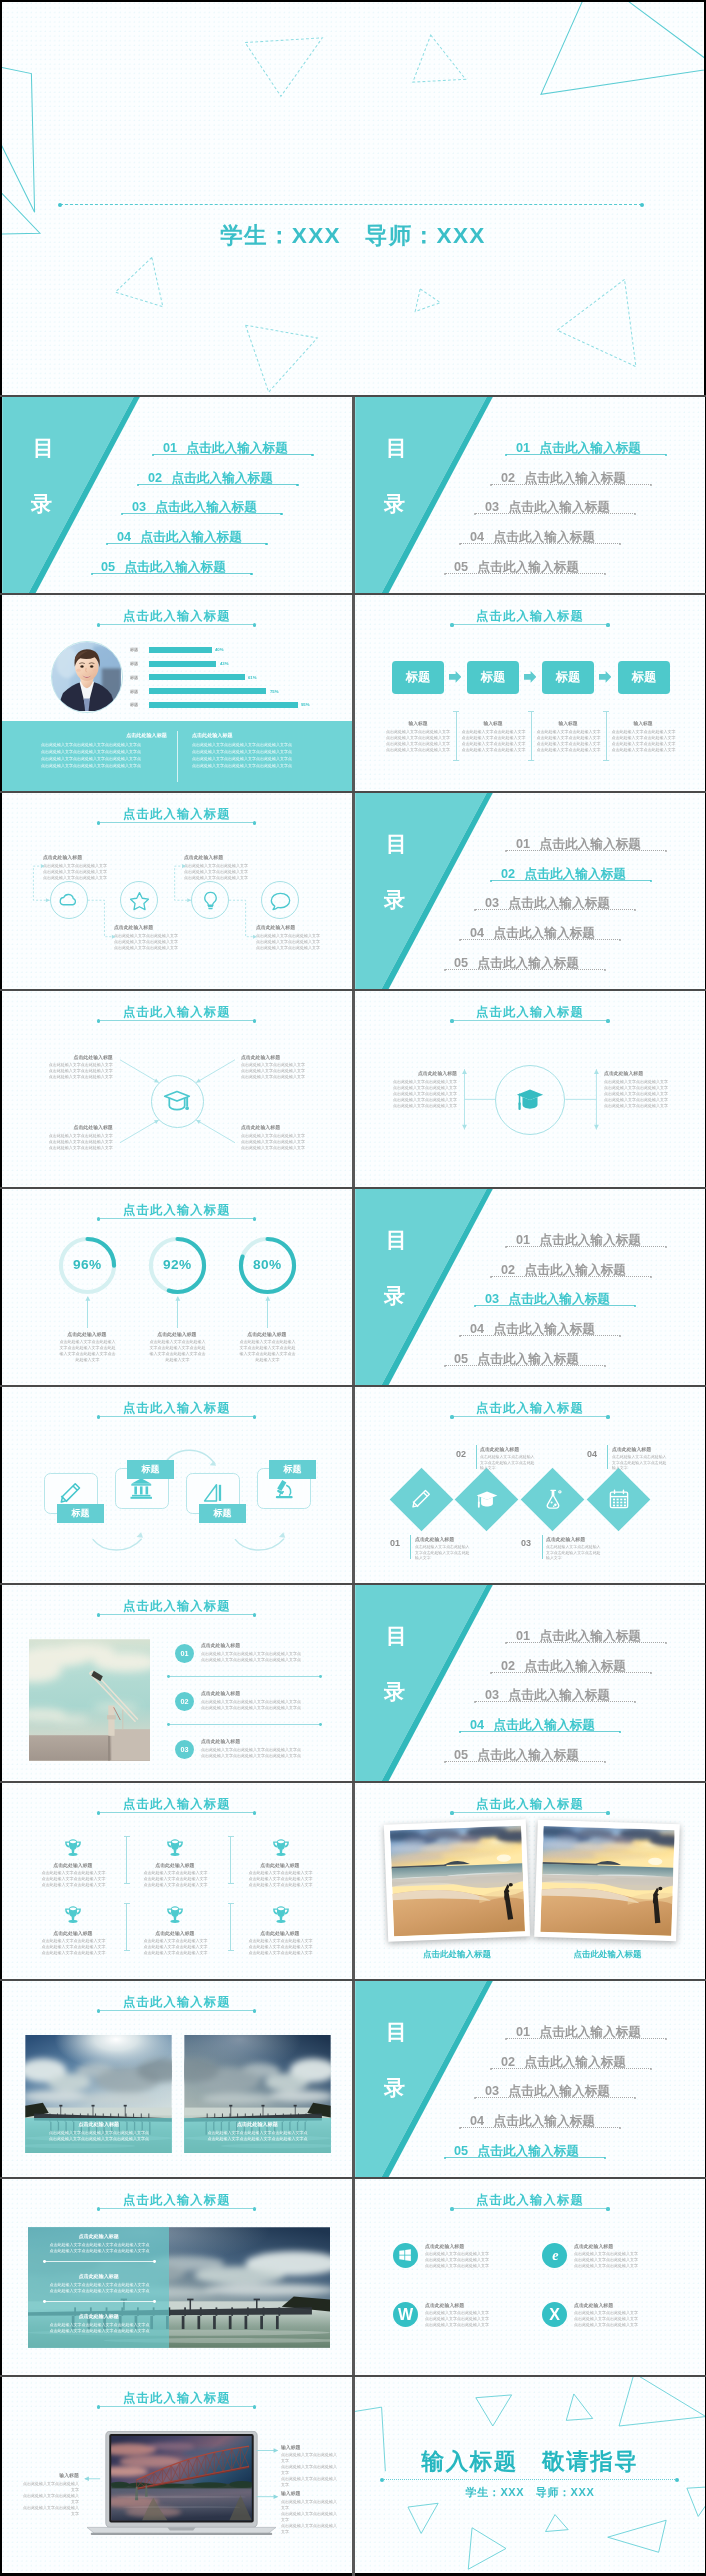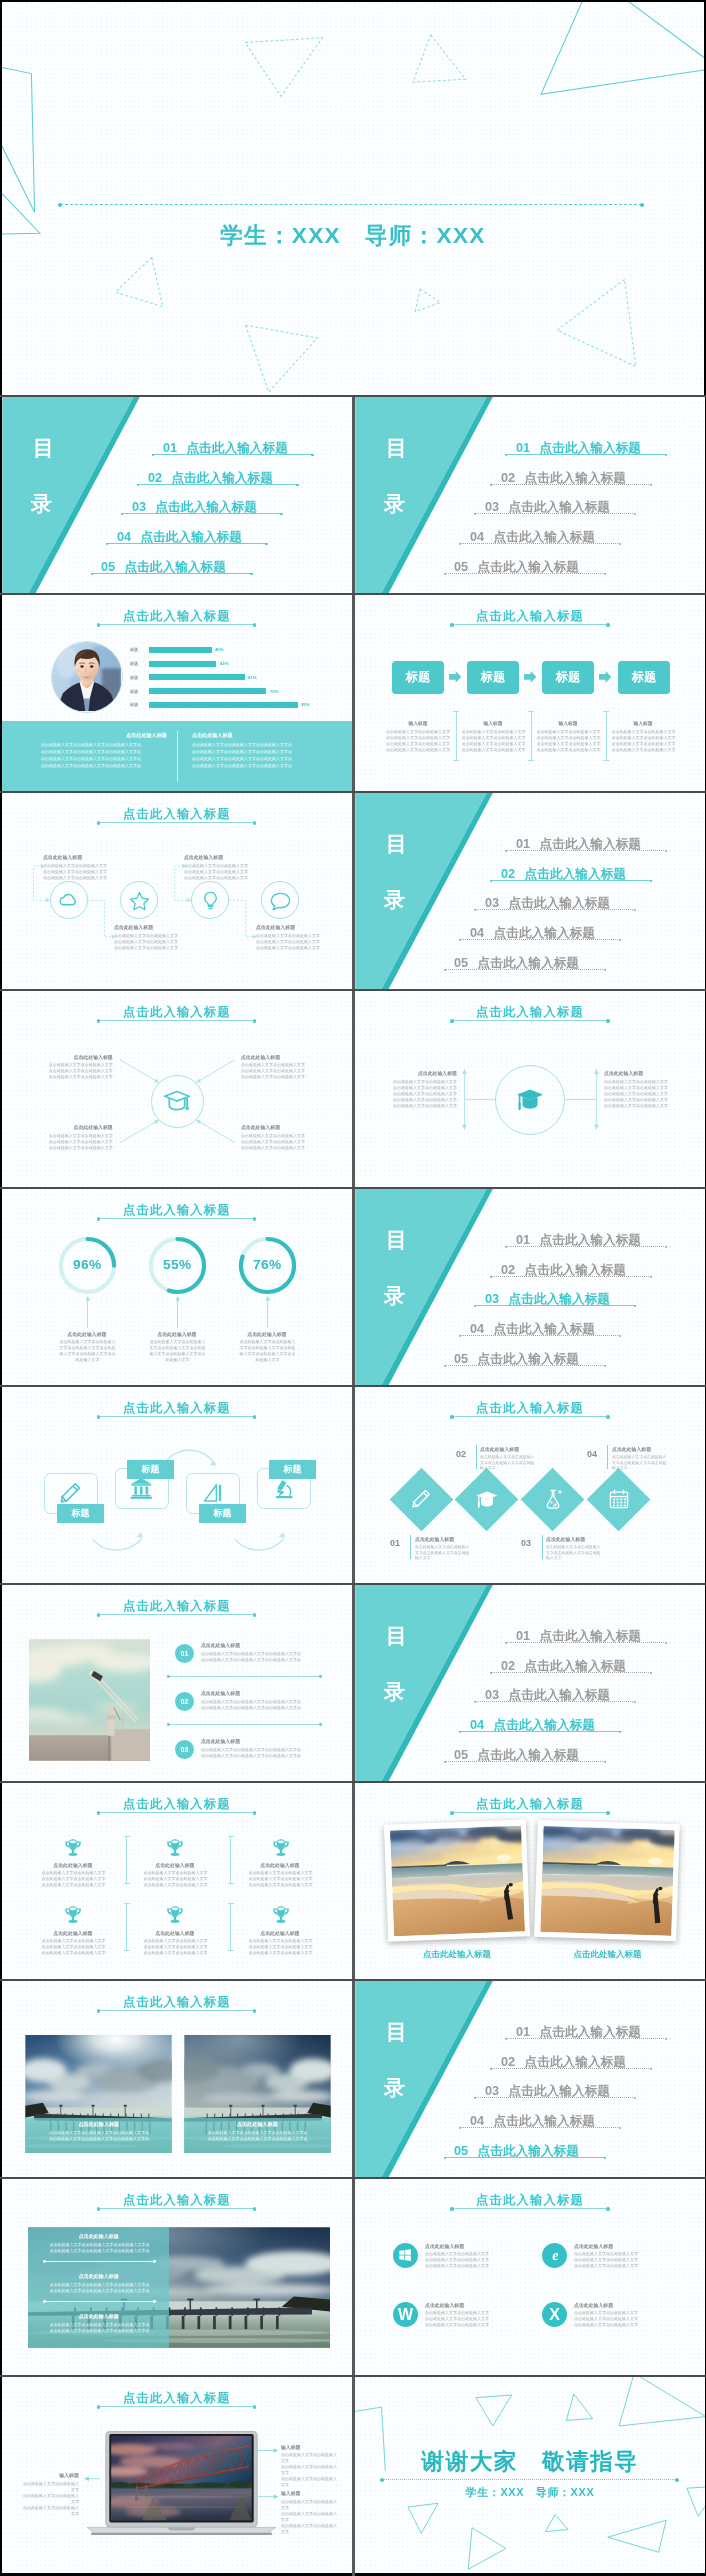--- a/index.html
+++ b/index.html
@@ -431,34 +431,34 @@
         <path d="M3 0 L0.4 5 L5.6 5 Z" fill="#a9e2e7"></path>
       </svg>
 <div class="phT c" style="left:38px;top:142px;width:94px;font-size:4.9px"><span>点击此处输入标题</span></div>
 <div class="ph c" style="left:57px;top:150px;width:57px;color:#a2a2a2;font-size:4px;line-height:6px;white-space:normal;text-align:center">
 <span>点击此处输入文字点击此处输入文字</span><span>点击此处输入文字点击此处输入文字</span><span>点击此处输入文字点击此处输入文字</span>
 </div>
 <svg class="w" style="left:138px;top:39px" width="75" height="75" viewBox="0 0 80 80">
         <circle cx="40" cy="40" r="28.3" fill="none" stroke="#d5f0f1" stroke-width="4.4"></circle>
         <circle cx="40" cy="40" r="28.3" fill="none" stroke="#35bcc0" stroke-width="4.4" stroke-linecap="round" stroke-dasharray="97.80 177.81" transform="rotate(-90 40 40)"></circle>
       </svg>
-<div class="box c" style="left:147px;top:68px;width:57px;color:#35bcc0;font-size:13.7px;font-weight:700;letter-spacing:0.4px">55%</div>
+<div class="box c" style="left:147px;top:68px;width:57px;color:#35bcc0;font-size:13.7px;font-weight:700;letter-spacing:0.4px">92%</div>
 <div class="box" style="left:175px;top:108px;width:0.9px;height:31px;background:#a9e2e7"></div>
 <svg class="w" style="left:173px;top:107px" width="5.7" height="5.7" viewBox="0 0 6 6">
         <path d="M3 0 L0.4 5 L5.6 5 Z" fill="#a9e2e7"></path>
       </svg>
 <div class="phT c" style="left:128px;top:142px;width:94px;font-size:4.9px"><span>点击此处输入标题</span></div>
 <div class="ph c" style="left:147px;top:150px;width:57px;color:#a2a2a2;font-size:4px;line-height:6px;white-space:normal;text-align:center">
 <span>点击此处输入文字点击此处输入文字</span><span>点击此处输入文字点击此处输入文字</span><span>点击此处输入文字点击此处输入文字</span>
 </div>
 <svg class="w" style="left:228px;top:39px" width="75" height="75" viewBox="0 0 80 80">
         <circle cx="40" cy="40" r="28.3" fill="none" stroke="#d5f0f1" stroke-width="4.4"></circle>
         <circle cx="40" cy="40" r="28.3" fill="none" stroke="#35bcc0" stroke-width="4.4" stroke-linecap="round" stroke-dasharray="142.25 177.81" transform="rotate(-90 40 40)"></circle>
       </svg>
-<div class="box c" style="left:237px;top:68px;width:57px;color:#35bcc0;font-size:13.7px;font-weight:700;letter-spacing:0.4px">76%</div>
+<div class="box c" style="left:237px;top:68px;width:57px;color:#35bcc0;font-size:13.7px;font-weight:700;letter-spacing:0.4px">80%</div>
 <div class="box" style="left:265px;top:108px;width:0.9px;height:31px;background:#a9e2e7"></div>
 <svg class="w" style="left:263px;top:107px" width="5.7" height="5.7" viewBox="0 0 6 6">
         <path d="M3 0 L0.4 5 L5.6 5 Z" fill="#a9e2e7"></path>
       </svg>
 <div class="phT c" style="left:218px;top:142px;width:94px;font-size:4.9px"><span>点击此处输入标题</span></div>
 <div class="ph c" style="left:237px;top:150px;width:57px;color:#a2a2a2;font-size:4px;line-height:6px;white-space:normal;text-align:center">
 <span>点击此处输入文字点击此处输入文字</span><span>点击此处输入文字点击此处输入文字</span><span>点击此处输入文字点击此处输入文字</span>
 </div>
 </div>
 <div class="slide" style="left:355px;top:1189px;width:350px;height:196px;">
@@ -1419,21 +1419,21 @@
         <path d="M -22 40 L 28 32 L 32 100" style="fill:none;stroke:#5ccdd4;stroke-width:.9"></path>
         <path d="M 128 22 L 166 19 L 146 52 Z" style="fill:none;stroke:#5ccdd4;stroke-width:.9"></path>
         <path d="M 232 18 L 252 44 L 224 46 Z" style="fill:none;stroke:#5ccdd4;stroke-width:.9"></path>
         <path d="M 296 -4 L 372 42 L 280 52 Z" style="fill:none;stroke:#5ccdd4;stroke-width:.9"></path>
         <path d="M 56 138 L 88 134 L 70 166 Z" style="fill:none;stroke:#5ccdd4;stroke-width:.9"></path>
         <path d="M 124 160 L 160 182 L 120 204 Z" style="fill:none;stroke:#5ccdd4;stroke-width:.9"></path>
         <path d="M 212 146 L 226 162 L 202 164 Z" style="fill:none;stroke:#5ccdd4;stroke-width:.9"></path>
         <path d="M 268 170 L 330 152 L 322 186 Z" style="fill:none;stroke:#5ccdd4;stroke-width:.9"></path>
         <path d="M 352 118 L 386 116 L 364 148 Z" style="fill:none;stroke:#5ccdd4;stroke-width:.9"></path>
       </svg>
-<div class="box c" style="left:0;top:69px;width:350px;color:#27b7c0;font-size:22.6px;font-weight:700;letter-spacing:1.5px">谢谢大家　敬请指导</div>
+<div class="box c" style="left:0;top:69px;width:350px;color:#27b7c0;font-size:22.6px;font-weight:700;letter-spacing:1.5px">输入标题　敬请指导</div>
 <div class="dotline" style="left:27px;top:102px;width:295px;border-top-style:dotted;border-top-color:#6acdd4"></div>
 <div class="sub-title" style="top:108px;font-size:11px;letter-spacing:0.6px">学生：XXX　导师：XXX</div>
 </div>
 <div class="vdiv" style="left:352px;top:395px;width:2.8px;height:2181px"></div>
 <div class="hdiv" style="left:0;top:395px;width:706px;height:1.9px"></div>
 <div class="hdiv" style="left:0;top:593px;width:706px;height:1.9px"></div>
 <div class="hdiv" style="left:0;top:791px;width:706px;height:1.9px"></div>
 <div class="hdiv" style="left:0;top:989px;width:706px;height:1.9px"></div>
 <div class="hdiv" style="left:0;top:1187px;width:706px;height:1.9px"></div>
 <div class="hdiv" style="left:0;top:1385px;width:706px;height:1.9px"></div>

